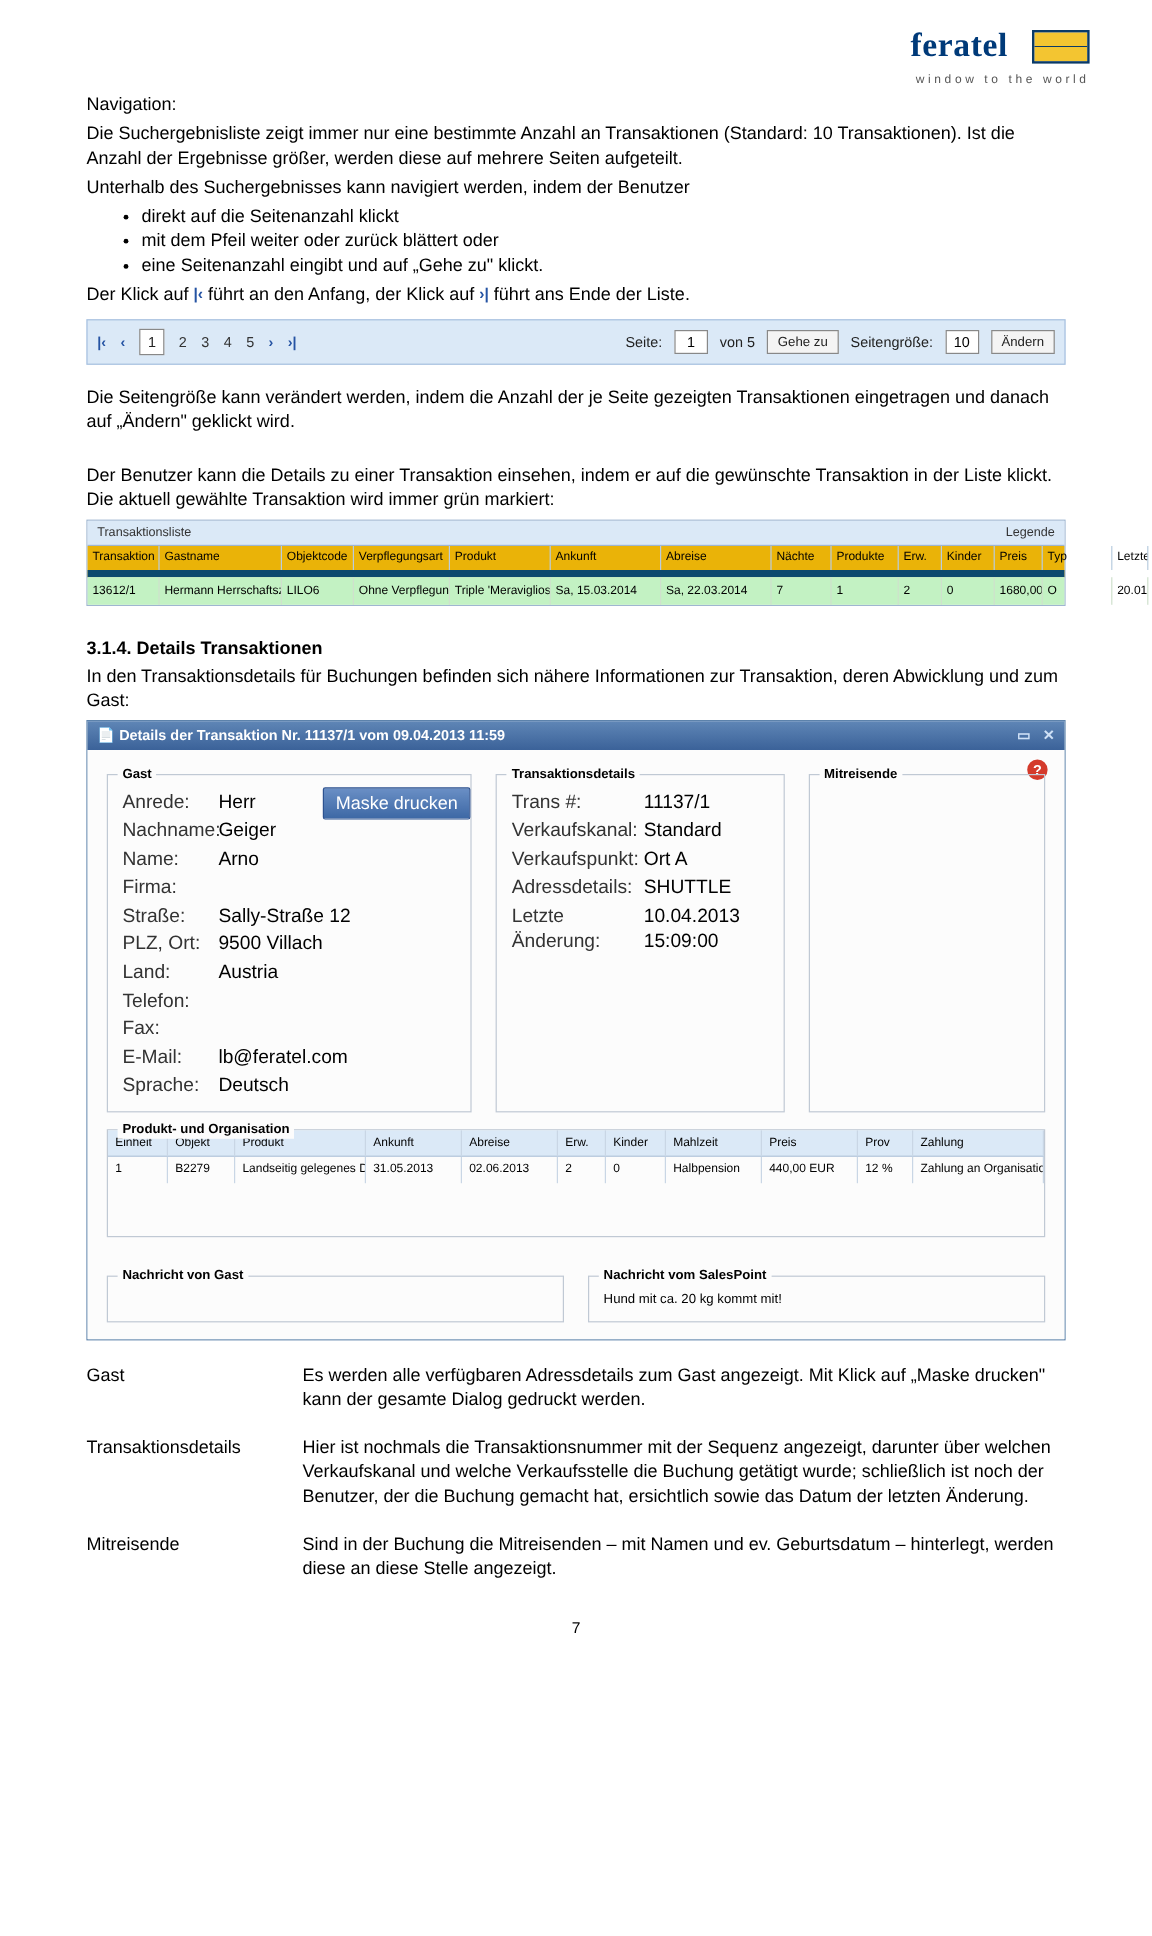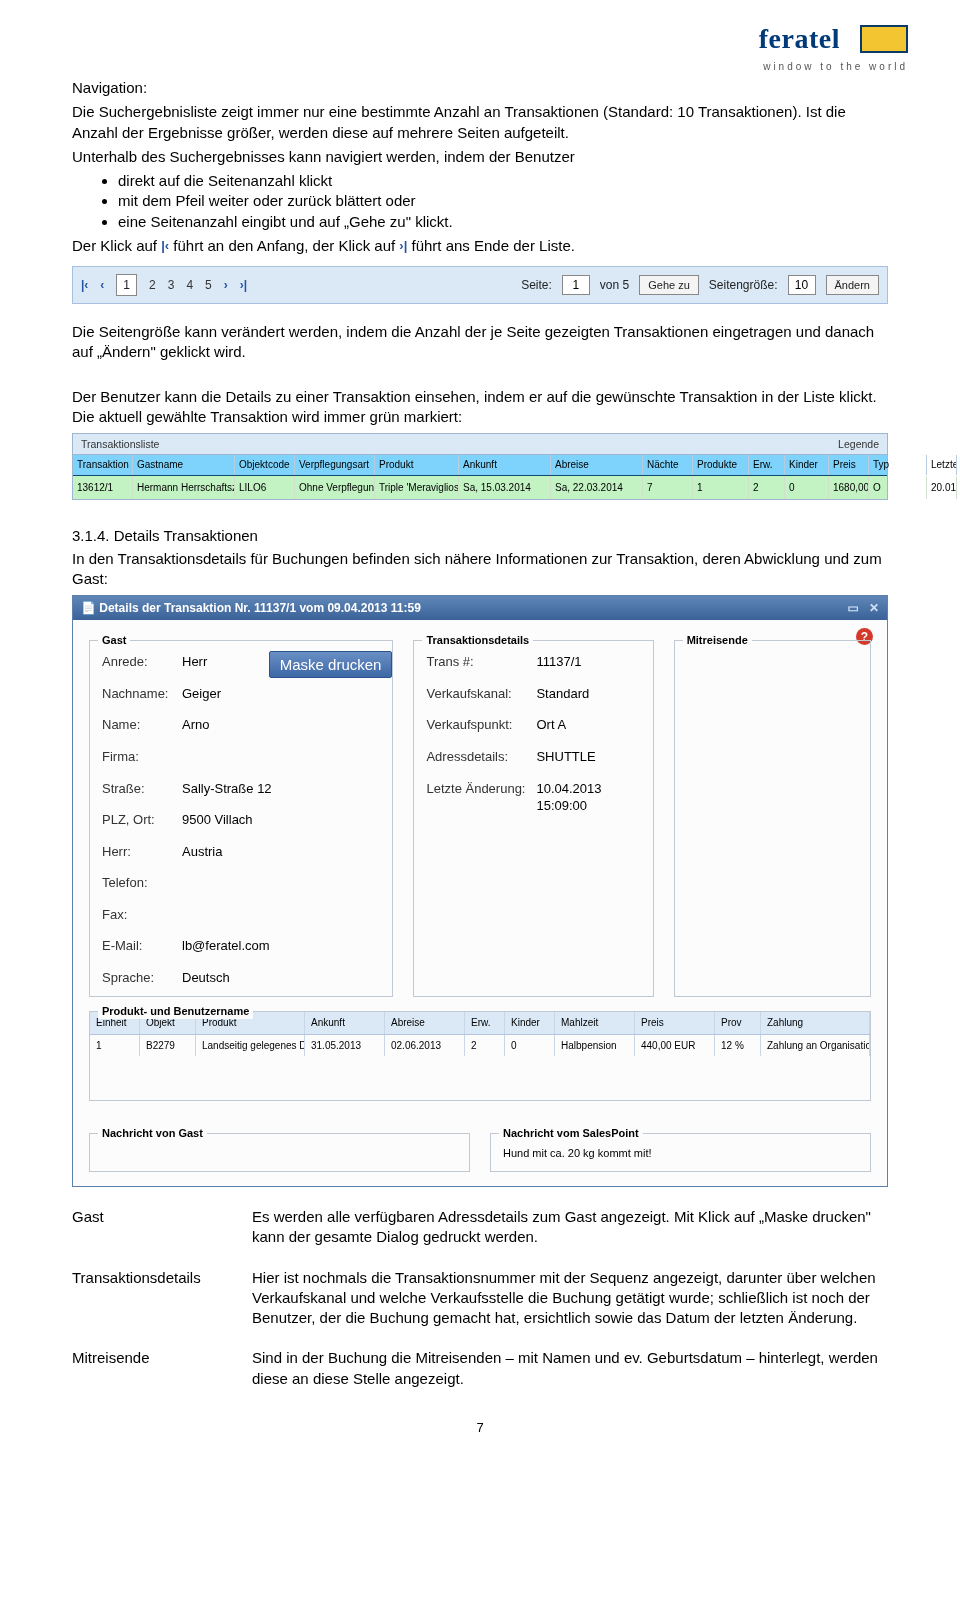--- a/index.html
+++ b/index.html
@@ -18,36 +18,36 @@
   .pager-left{display:flex;align-items:center;gap:12px}
   .pager-left .nav{color:#2553a3;font-weight:bold;cursor:pointer}
   .pager-left .pagebox{border:1px solid #888;background:#fff;padding:2px 6px}
   .pager-left .numplain{color:#333}
   .pager-right{display:flex;align-items:center;gap:10px}
   .pager-right input{width:28px;height:20px;border:1px solid #888;text-align:center;font-size:12px}
   .pager-right .btn{border:1px solid #888;background:#f4f4f4;padding:2px 8px;font-size:11px;cursor:pointer}
   .translist{margin:6px 0 24px 0;font-size:10.5px;border:1px solid #9fb6d0}
   .translist-top{display:flex;justify-content:space-between;align-items:flex-end;background:#dbe9f7;border-bottom:1px solid #9fb6d0;padding:3px 8px}
   .translist-top span{color:#333}
-  .tl-head{display:grid;grid-template-columns:60px 102px 60px 80px 84px 92px 92px 50px 56px 36px 44px 40px 58px 30px 1fr;background:#7dd3fc;border-bottom:1px solid #0c4a6e}
+  .tl-head{display:grid;grid-template-columns:60px 102px 60px 80px 84px 92px 92px 50px 56px 36px 44px 40px 58px 30px 1fr;background:#eab308;border-bottom:6px solid #0c4a6e}
   .tl-head div{padding:3px 4px;font-size:10px;border-right:1px solid #b9ccdf;white-space:nowrap;overflow:hidden}
   .tl-head div:last-child{border-right:none}
   .tl-row{display:grid;grid-template-columns:60px 102px 60px 80px 84px 92px 92px 50px 56px 36px 44px 40px 58px 30px 1fr;background:#c3f2c3}
   .tl-row div{padding:5px 4px;font-size:10px;border-right:1px solid #cfe0cd;white-space:nowrap;overflow:hidden}
   .tl-row div:last-child{border-right:none}
-  h3.section{font-size:15px;font-weight:normal;margin:26px 0 2px 0}
+  h3.section{font-size:15px;font-weight:bold;margin:26px 0 2px 0}
   .dlg{margin:6px 0 20px 0;border:1px solid #5c82ab}
   .dlg-title{background:linear-gradient(#5f86b6,#3b6299);color:#fff;font-size:12px;font-weight:bold;padding:4px 8px;display:flex;justify-content:space-between;align-items:center}
   .dlg-title .winbtns{display:flex;gap:10px;font-size:12px;color:#cfe1f6}
   .dlg-body{background:#fcfcfc;padding:20px 16px 14px 16px;position:relative}
   .help-icon{position:absolute;top:8px;right:14px;width:17px;height:17px;border-radius:50%;background:#d43a2b;color:#fff;font-size:12px;font-weight:bold;display:flex;align-items:center;justify-content:center}
   .cols3{display:flex;gap:20px}
   .fs{border:1px solid #c0c9d4;padding:12px 12px 10px 12px;position:relative;font-size:11px;flex:1}
   .fs-title{position:absolute;top:-8px;left:8px;background:#fcfcfc;padding:0 4px;font-weight:bold;font-size:11px}
-  .kv{display:grid;grid-template-columns:80px 1fr;row-gap:14px;font-size:13px}
+  .kv{display:grid;grid-template-columns:80px 1fr;row-gap:2px;font-size:16px}
   .kv .k{color:#333}
   .btn-blue{position:absolute;top:10px;right:0;background:linear-gradient(#6a8fc5,#3d68a5);color:#fff;border:1px solid #2d5290;font-size:15px;padding:4px 10px;cursor:pointer;border-radius:2px}
   .prd{border:1px solid #c0c9d4;margin-top:14px;position:relative;font-size:10.5px}
   .prd .fs-title{top:-8px;left:8px}
   .prd-head{display:grid;grid-template-columns:50px 56px 1fr 80px 80px 40px 50px 80px 80px 46px 1fr;background:#dbe9f7;border-bottom:1px solid #b3c5da}
   .prd-head div,.prd-row div{padding:4px 6px;font-size:10px;border-right:1px solid #c9d6e5;white-space:nowrap;overflow:hidden}
   .prd-row{display:grid;grid-template-columns:50px 56px 1fr 80px 80px 40px 50px 80px 80px 46px 1fr}
   .nachricht{display:flex;gap:20px;margin-top:32px}
   .nachricht .fs{min-height:36px}
   dl.defs{margin:18px 0 0 0}
@@ -177,21 +177,21 @@
               <div class="k">Nachname:</div>
               <div>Geiger</div>
               <div class="k">Name:</div>
               <div>Arno</div>
               <div class="k">Firma:</div>
               <div></div>
               <div class="k">Straße:</div>
               <div>Sally-Straße 12</div>
               <div class="k">PLZ, Ort:</div>
               <div>9500 Villach</div>
-              <div class="k">Herr:</div>
+              <div class="k">Land:</div>
               <div>Austria</div>
               <div class="k">Telefon:</div>
               <div></div>
               <div class="k">Fax:</div>
               <div></div>
               <div class="k">E-Mail:</div>
               <div>lb@feratel.com</div>
               <div class="k">Sprache:</div>
               <div>Deutsch</div>
             </div>
@@ -210,21 +210,21 @@
               <div class="k">Letzte Änderung:</div>
               <div>10.04.2013 15:09:00</div>
             </div>
         </div>
         <div class="fs" style="flex:.8">
           <div class="fs-title">Mitreisende</div>
         </div>
       </div>
 
       <div class="prd">
-        <div class="fs-title" style="background:#fcfcfc">Produkt- und Benutzername</div>
+        <div class="fs-title" style="background:#fcfcfc">Produkt- und Organisation</div>
         <div class="prd-head">
           <div>Einheit</div>
           <div>Objekt</div>
           <div>Produkt</div>
           <div>Ankunft</div>
           <div>Abreise</div>
           <div>Erw.</div>
           <div>Kinder</div>
           <div>Mahlzeit</div>
           <div>Preis</div>

